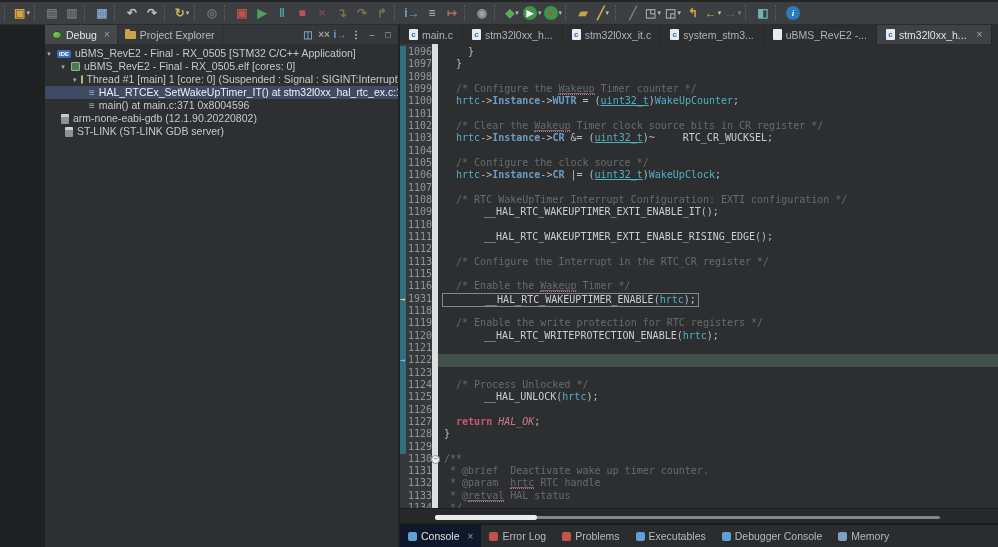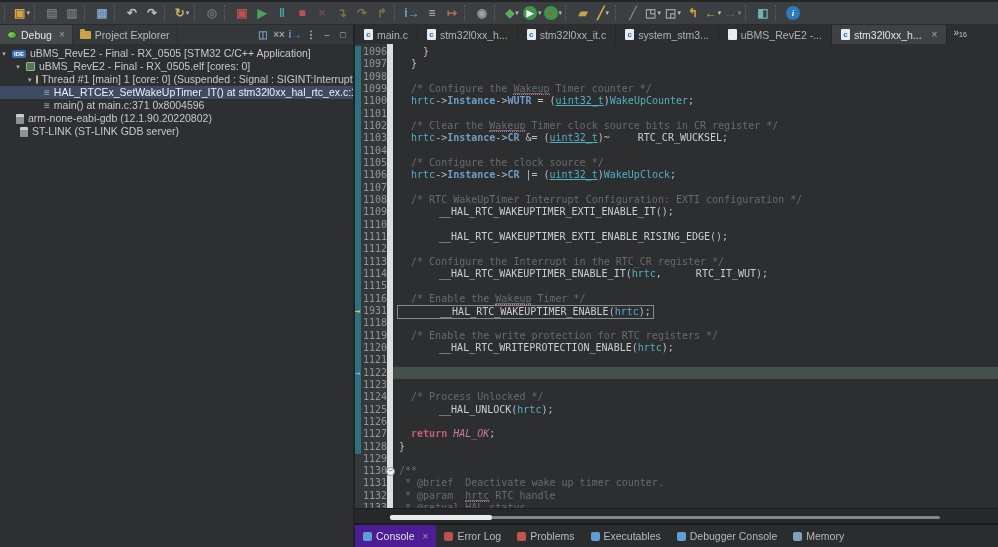--- a/index.html
+++ b/index.html
@@ -13,21 +13,21 @@
   .tico{position:relative;display:inline-flex;align-items:center;justify-content:center;
     min-width:18px;height:18px;margin:0 1px;font-size:12px;line-height:18px;cursor:default;}
   .tico.dim{opacity:.55;}
   .tico .g{font-weight:bold;}
   .tico .g.it{font-style:italic;font-weight:bold;font-family:"Liberation Serif",serif;}
   .tico .circ{display:inline-flex;align-items:center;justify-content:center;width:14px;height:14px;
     border-radius:50%;font-size:9px;}
   .tico .dd{font-size:7px;color:#b9bdc1;margin-left:1px;}
   
   .workspace{position:absolute;top:25px;left:0;right:0;bottom:0;display:flex;}
-  .left{width:353px;min-width:353px;background:#2d2f31;display:flex;flex-direction:column;}
+  .left{width:353px;min-width:353px;background:#2d2f31;display:flex;flex-direction:column;margin-left:45px;}
   .sash{width:2px;background:#202224;}
   .right{flex:1;min-width:0;display:flex;flex-direction:column;}
   
   .vtabbar{height:19px;background:#35383b;display:flex;align-items:stretch;font-size:10.5px;color:#b7bbbe;}
   .vtab{display:flex;align-items:center;gap:4px;padding:0 7px;border-right:1px solid #2b2d2f;white-space:nowrap;}
   .vtab.active{background:#46494c;color:#e3e6e8;}
   .vtab .x{margin-left:3px;color:#9aa0a4;font-size:10px;}
   .bar-right{margin-left:auto;display:flex;align-items:center;gap:2px;padding-right:3px;}
   .pico{display:inline-flex;align-items:center;justify-content:center;min-width:14px;height:14px;
     font-size:10px;font-weight:bold;color:#aab0b4;}
@@ -87,21 +87,21 @@
   .tk-e{color:#6d9dc5;font-style:italic;}
   .tk-o{color:#c77a95;font-style:italic;}
   
   .hscroll{position:absolute;left:0;right:0;bottom:0;height:14px;background:#27282a;border-top:1px solid #1d1e20;}
   .htrack{position:absolute;left:35px;right:58px;top:7px;height:3px;background:#82878b;border-radius:2px;}
   .hthumb{position:absolute;left:35px;width:102px;top:6px;height:5px;background:#e9ebec;border-radius:2px;}
   
   .cbar{height:22px;background:#2a2c2e;border-top:2px solid #1b1c1e;display:flex;align-items:stretch;
     font-size:10.5px;color:#b7bbbe;}
   .ctab{display:flex;align-items:center;gap:4px;padding:0 8px;white-space:nowrap;}
-  .ctab.active{background:#4c1d95;color:#dfe2e4;}
+  .ctab.active{background:#0f172a;color:#dfe2e4;}
   .ctab .x{margin-left:4px;color:#9aa0a4;font-size:10px;}
   .cico{width:9px;height:9px;border-radius:2px;flex:none;}
 </style>
 </head>
 <body>
 
 <div class="window">
   <div class="topstrip"></div>
   <div class="toolbar" id="toolbar">
       <span class="tsep"></span>
@@ -400,24 +400,20 @@
             </div>
             <div class="cl">
               <span class="num">1112</span>
               <span class="codetxt"></span>
             </div>
             <div class="cl">
               <span class="num">1113</span>
               <span class="codetxt"><span class="tk-c">  /* Configure the Interrupt in the RTC_CR register */</span></span>
             </div>
             <div class="cl">
-              <span class="num">1114</span>
-              <span class="codetxt"><span class="tk-p">  </span><span class="tk-m">__HAL_RTC_WAKEUPTIMER_ENABLE_IT</span><span class="tk-p">(</span><span class="tk-v">hrtc</span><span class="tk-p">, </span><span class="tk-m">RTC_IT_WUT</span><span class="tk-p">);</span></span>
-            </div>
-            <div class="cl">
               <span class="num">1115</span>
               <span class="codetxt"></span>
             </div>
             <div class="cl">
               <span class="num">1116</span>
               <span class="codetxt"><span class="tk-c">  /* Enable the </span><span class="tk-w">Wakeup</span><span class="tk-c"> Timer */</span></span>
             </div>
             <div class="cl">
               <span class="ptr py">→</span>
               <span class="num">1931</span>

